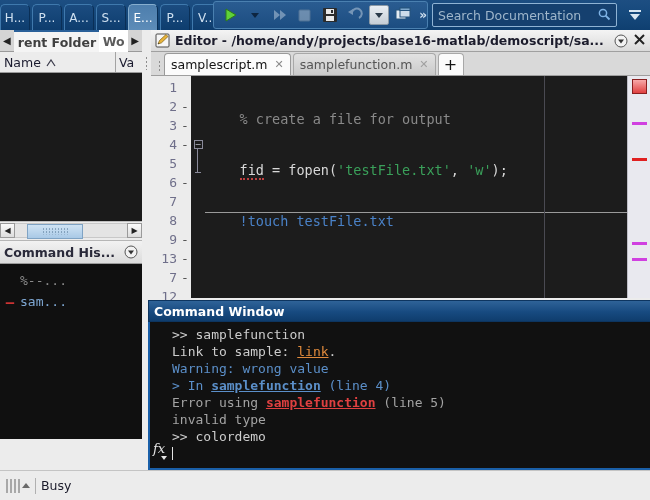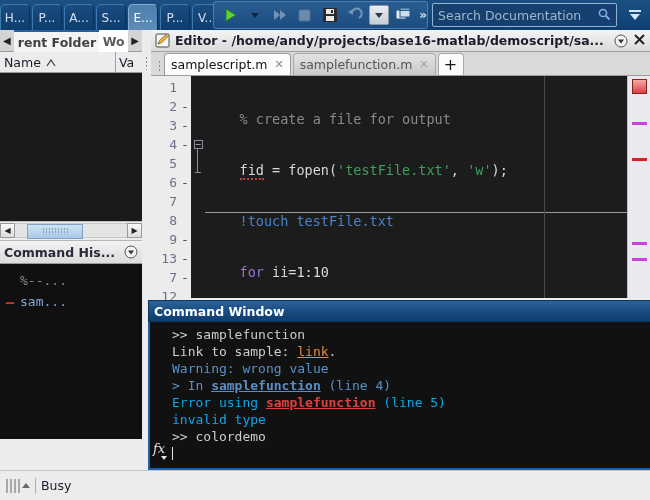--- a/index.html
+++ b/index.html
@@ -195,21 +195,21 @@
   .cw-body .ln { height: 17px; line-height: 17px; white-space: pre; }
   .fxcol { position: absolute; left: 0; top: 0; width: 20px; height: 148px; background: #111111; }
   .fxmark { position: absolute; left: 3px; bottom: 14px; font-family: "DejaVu Serif", serif; font-style: italic; font-size: 13px; color: #e4e4e4; }
   .fxtri { position: absolute; left: 11px; bottom: 10px; width: 0; height: 0;
            border-left: 3px solid transparent; border-right: 3px solid transparent; border-top: 4px solid #e4e4e4; }
   .caret { display: inline-block; width: 1px; height: 13px; background: #e4e4e4; vertical-align: -2px; }
   .c-out  { color: #cccccc; }
   .c-link { color: #e08a3c; text-decoration: underline; }
   .c-warn { color: #5b8fc9; }
   .c-warnb{ color: #5b8fc9; font-weight: bold; text-decoration: underline; }
-  .c-err  { color: #0ea5e9; }
+  .c-err  { color: #a3a3a3; }
   .c-errb { color: #e04040; font-weight: bold; text-decoration: underline; }
 
   
   .statusbar {
     position: absolute; left: 0; top: 470px; width: 650px; height: 30px;
     background: #ececec; border-top: 1px solid #c4c4c4;
     display: flex; align-items: center; padding-left: 6px; gap: 0;
   }
   .sb-grip { width: 16px; height: 14px;
              background: repeating-linear-gradient(90deg,#a8a8a8 0 2px, transparent 2px 4px); }
@@ -455,21 +455,20 @@
         <div style="height:57px"></div>
         <div class="foldbox">−</div>
         <div class="foldline" style="height:23px; margin-left:6px;"></div>
         <div class="foldend"></div>
       </div>
 
       <div class="code">
         <div class="row"><span class="cmt">    % create a file for output</span></div>
         <div class="row"><span class="plain">    </span><span class="plain sq">fid</span><span class="plain"> = fopen(</span><span class="str">'testFile.txt'</span><span class="plain">, </span><span class="str">'w'</span><span class="plain">);</span></div>
         <div class="row"><span class="sys">    !touch testFile.txt</span></div>
-        <div class="row"><span class="plain">    </span><span class="kw">for</span><span class="plain"> ii=1:10</span></div>
         
         
         
         
         
         
         
         
       </div>
 

